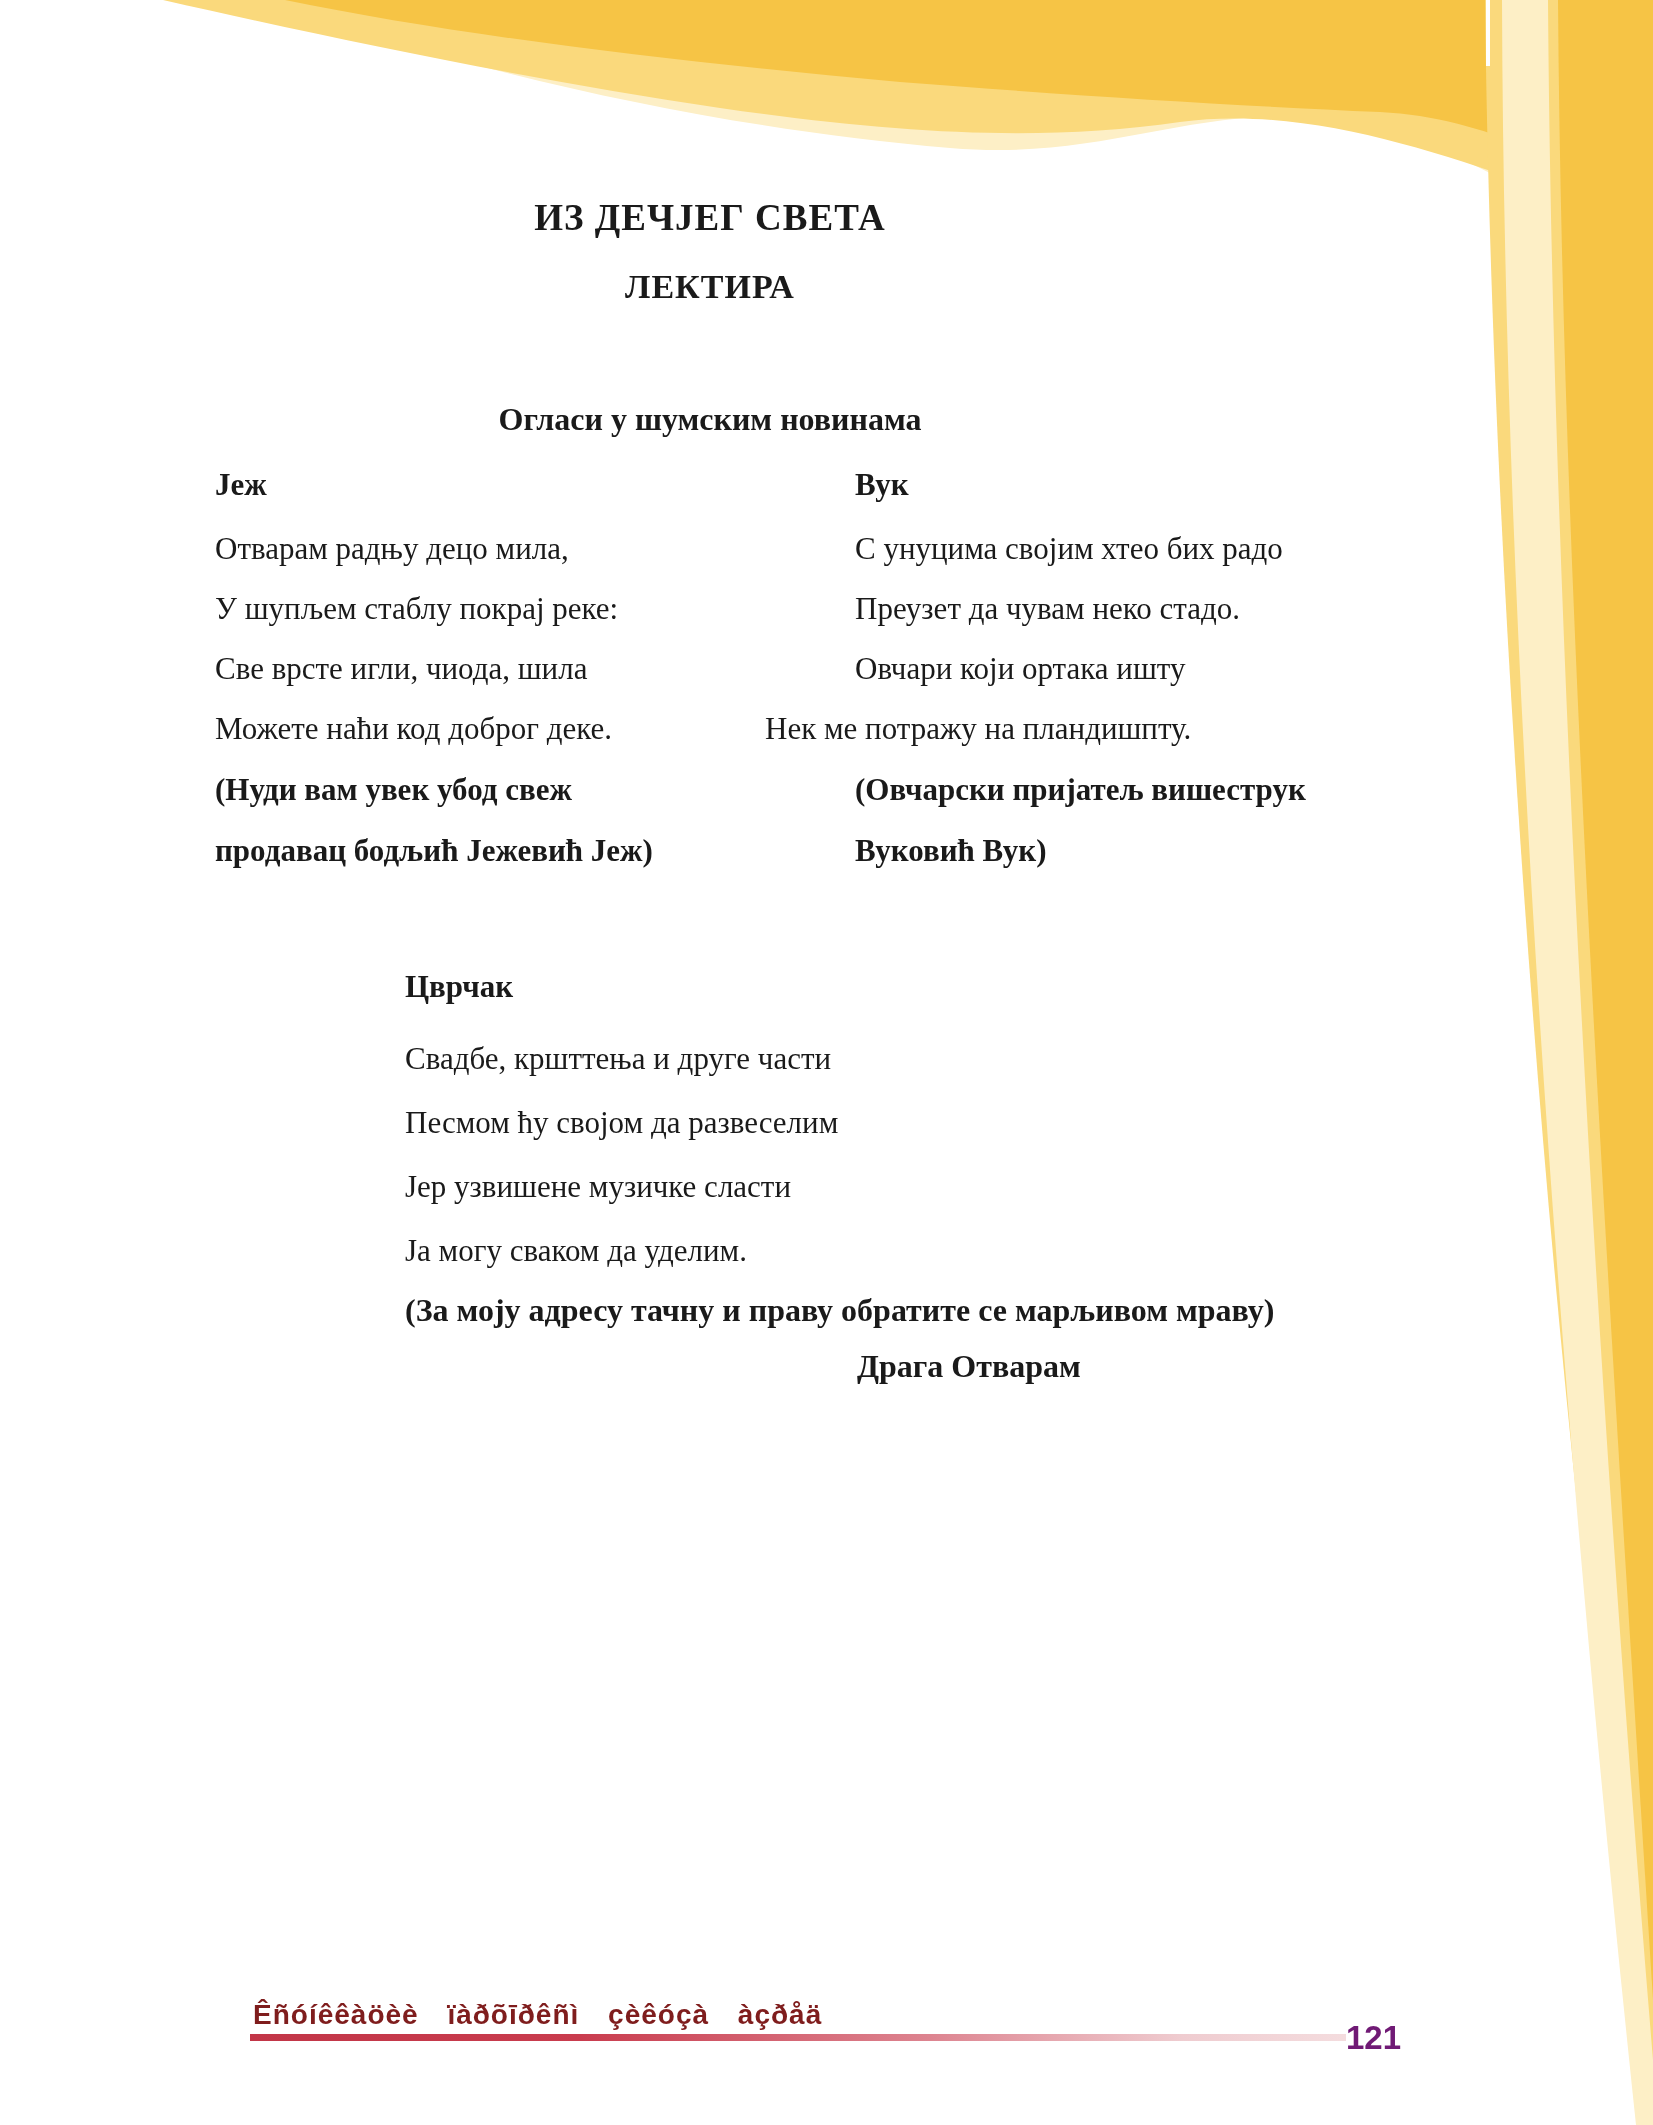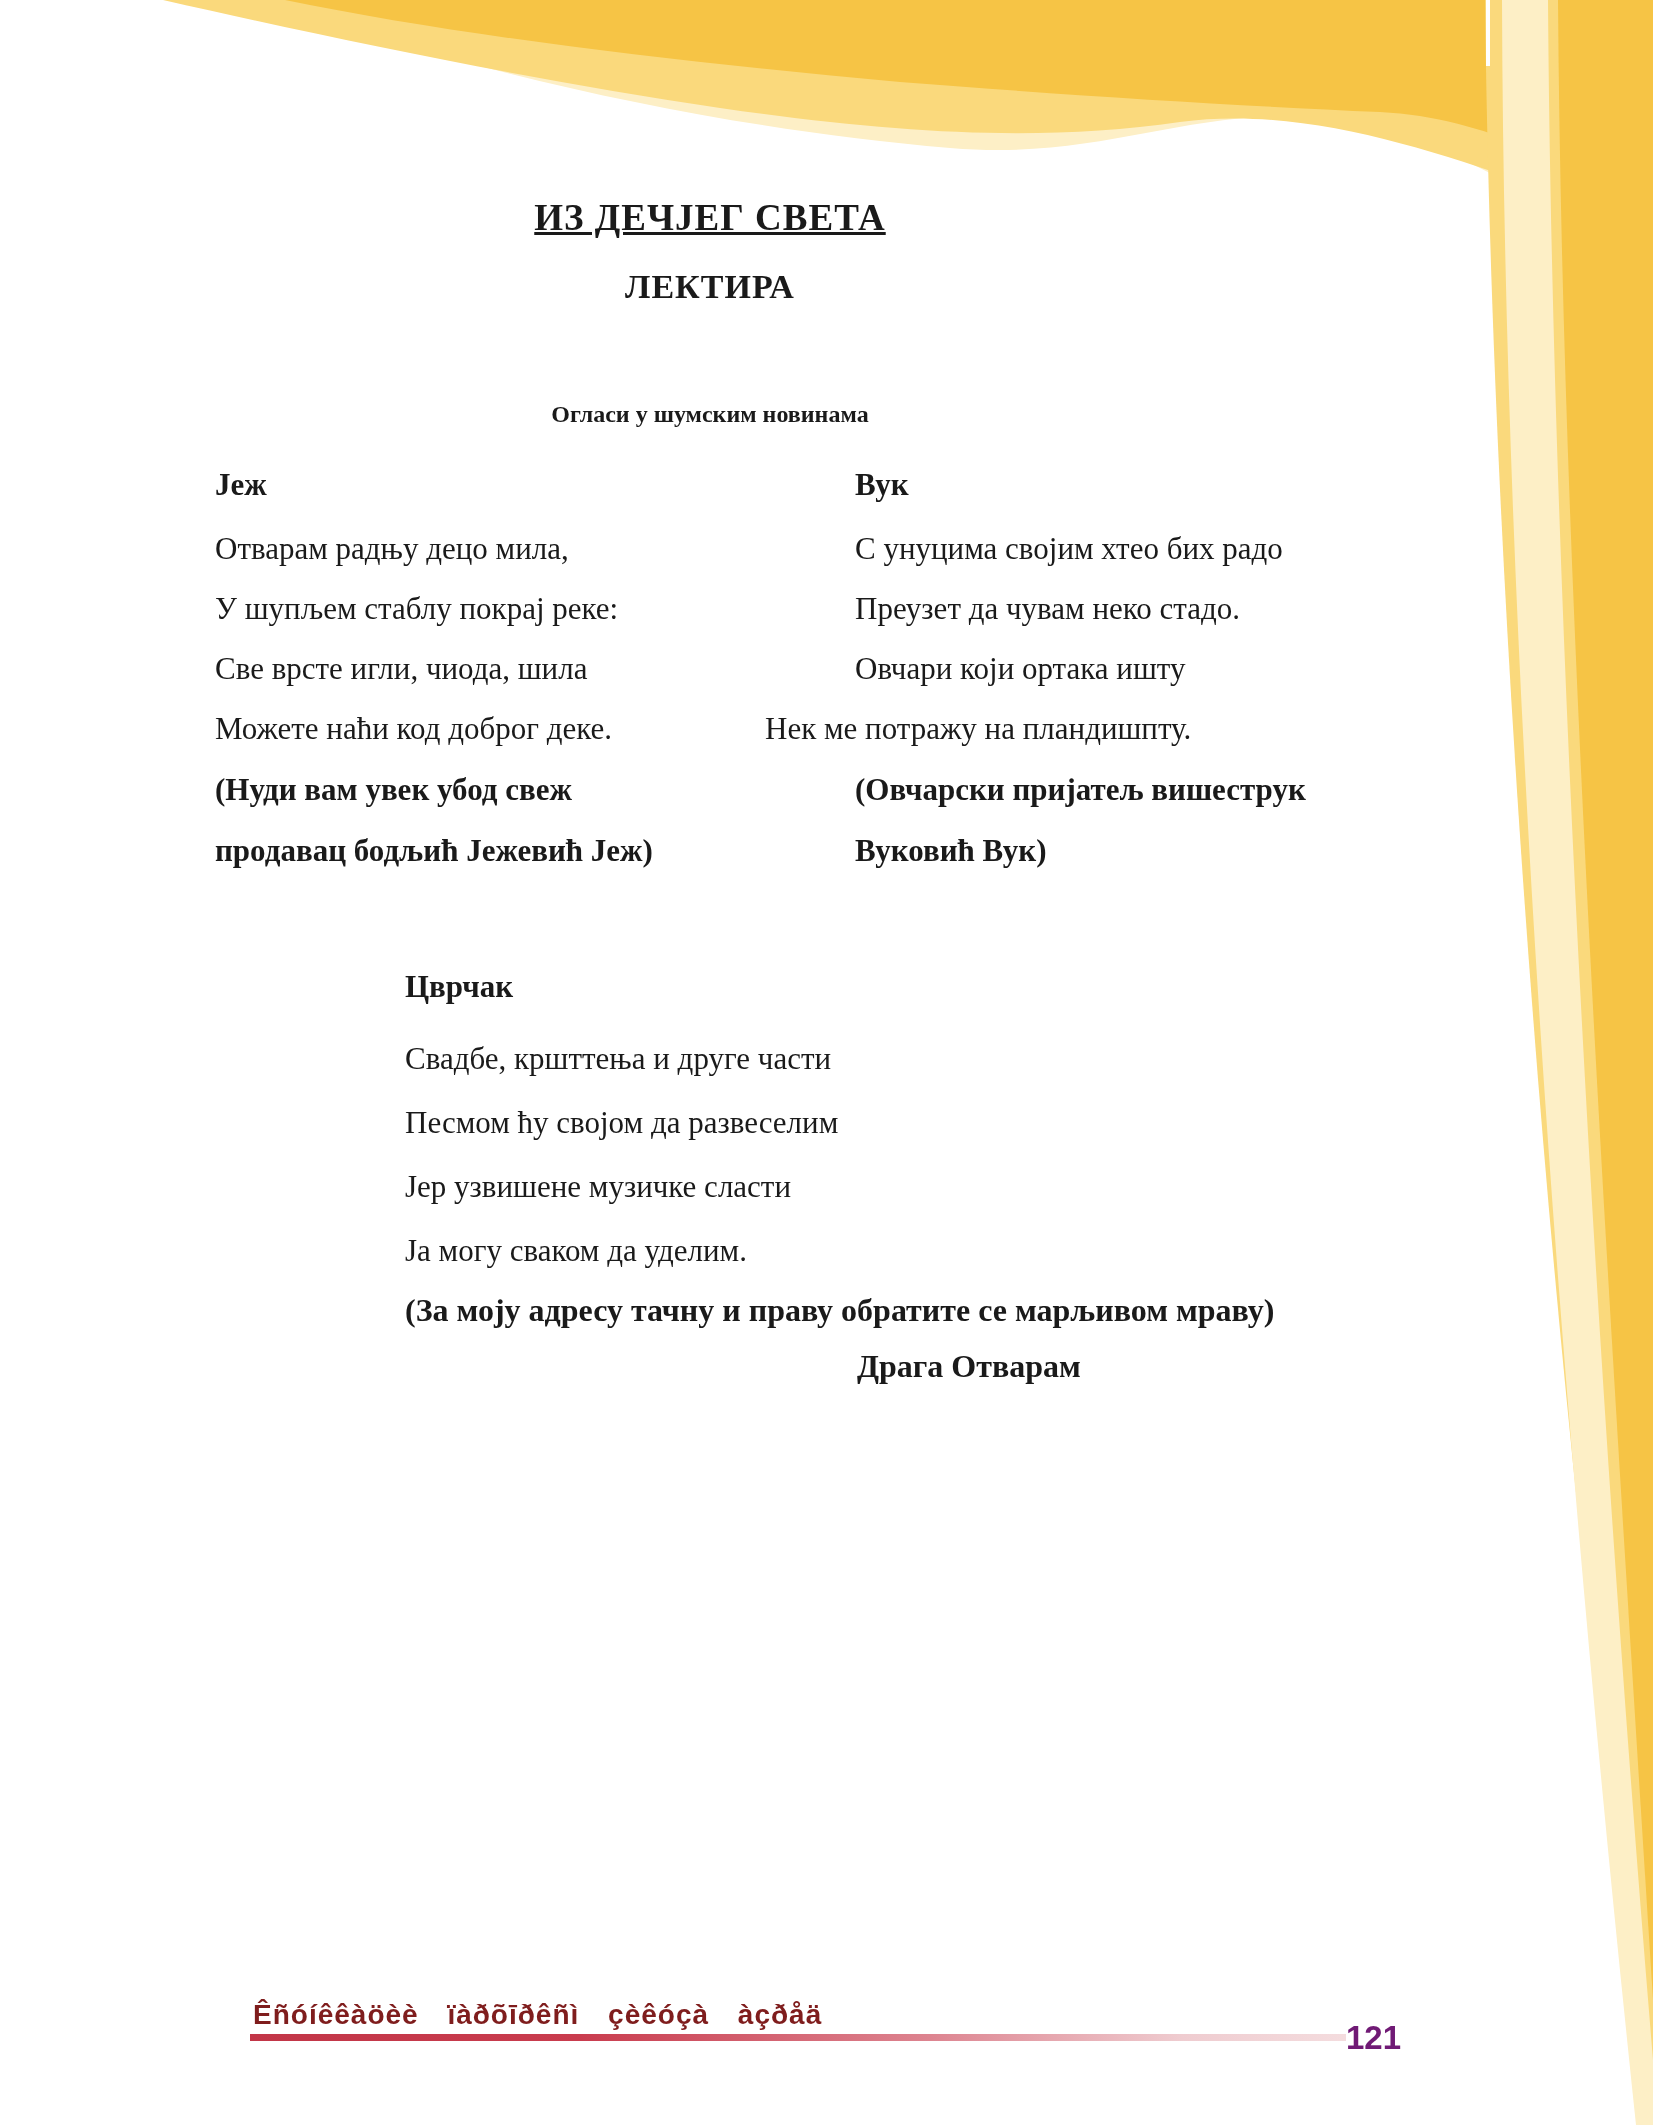--- a/index.html
+++ b/index.html
@@ -9,23 +9,23 @@
     font-family:"Liberation Serif", serif;
   }
   
   .deco{position:absolute;pointer-events:none;}
   #top-wave{left:0;top:0;width:1653px;height:320px;z-index:1;}
   #right-band{left:1440px;top:0;width:213px;height:2125px;z-index:1;}
   #white-notch{left:1486px;top:0;width:4px;height:66px;background:#ffffff;z-index:2;}
   
   .txt{position:absolute;z-index:5;color:#1a1a1a;white-space:nowrap;}
   .center-wrap{left:0;width:1420px;text-align:center;}
-  .h1{top:196px;font-size:37px;font-weight:bold;letter-spacing:1px;text-decoration:underline;}
+  .h1{top:196px;font-size:37px;font-weight:bold;letter-spacing:1px;}
   .h2{top:268px;font-size:34px;font-weight:bold;letter-spacing:1px;}
-  .h3{top:401px;font-size:24px;font-weight:bold;}
+  .h3{top:401px;font-size:32px;font-weight:bold;}
   .poem{font-size:31px;line-height:42px;}
   .b{font-weight:bold;}
   
   .r0{top:464px;} .r1{top:528px;} .r2{top:588px;} .r3{top:648px;}
   .r4{top:708px;} .r5{top:769px;} .r6{top:830px;}
   .colL{left:215px;text-align:center;}
   .colR{left:855px;}
   .colR-out{left:765px;}
   
   .c-title{left:405px;top:966px;}

